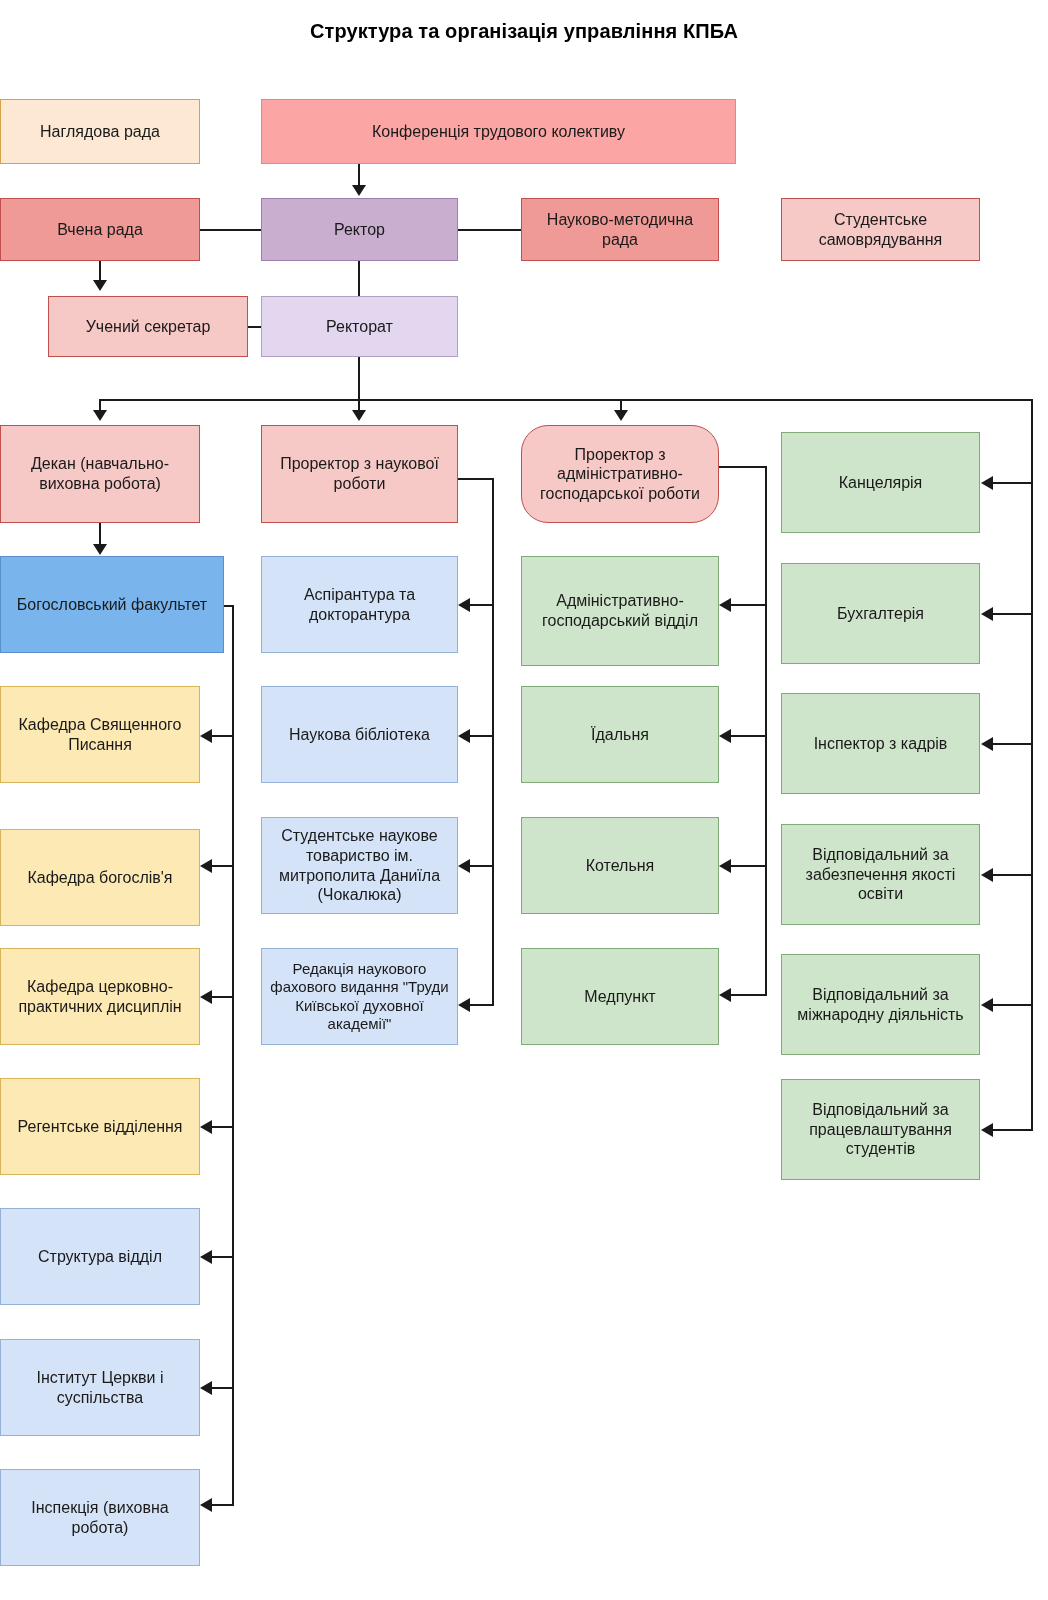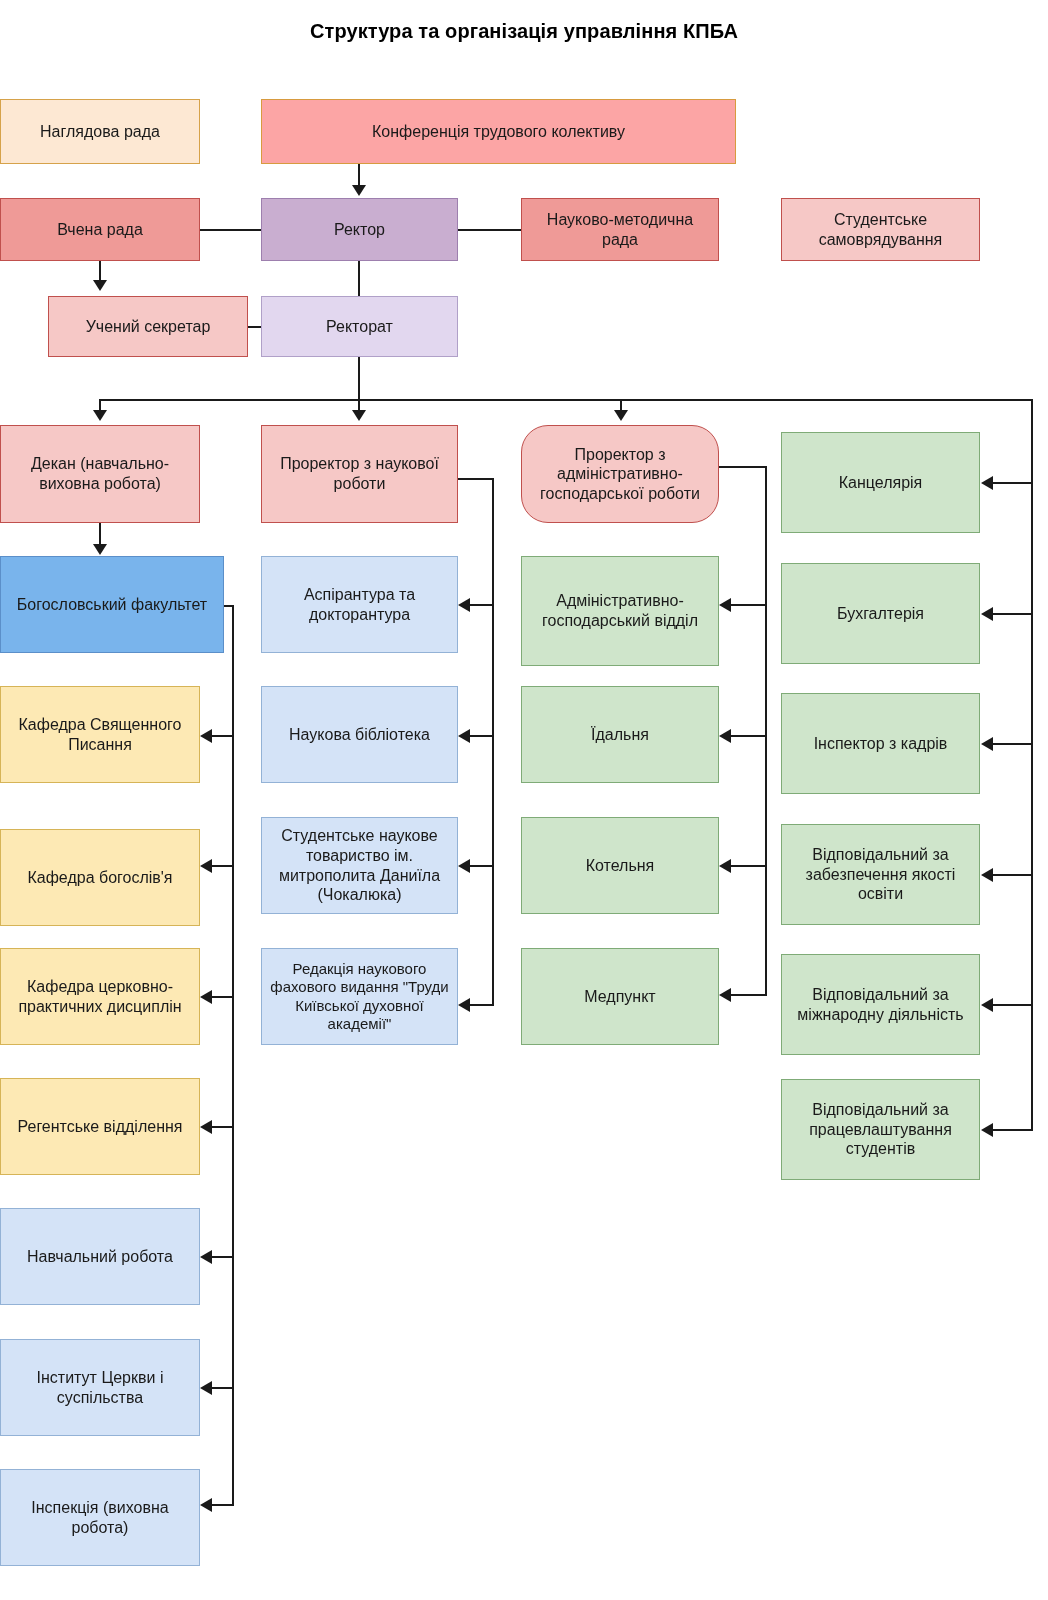--- a/index.html
+++ b/index.html
@@ -207,17 +207,17 @@
   <div class="node c-green" style="left:781px;top:824px;width:199px;height:101px;">Відповідальний за забезпечення якості освіти</div>
 
   <div class="node c-yellow" style="left:0px;top:948px;width:200px;height:97px;">Кафедра церковно-практичних дисциплін</div>
   <div class="node c-ltblue" style="left:261px;top:948px;width:197px;height:97px;font-size:15px;">Редакція наукового фахового видання "Труди Київської духовної академії"</div>
   <div class="node c-green" style="left:521px;top:948px;width:198px;height:97px;">Медпункт</div>
   <div class="node c-green" style="left:781px;top:954px;width:199px;height:101px;">Відповідальний за міжнародну діяльність</div>
 
   <div class="node c-yellow" style="left:0px;top:1078px;width:200px;height:97px;">Регентське відділення</div>
   <div class="node c-green" style="left:781px;top:1079px;width:199px;height:101px;">Відповідальний за працевлаштування студентів</div>
 
-  <div class="node c-ltblue" style="left:0px;top:1208px;width:200px;height:97px;">Навчальний робота</div>
+  <div class="node c-ltblue" style="left:0px;top:1208px;width:200px;height:97px;">Структура відділ</div>
   <div class="node c-ltblue" style="left:0px;top:1469px;width:200px;height:97px;">Інспекція (виховна робота)</div>
   <div class="node c-ltblue" style="left:0px;top:1339px;width:200px;height:97px;">Інститут Церкви і суспільства</div>
 
 </div>
 
 </body></html>

